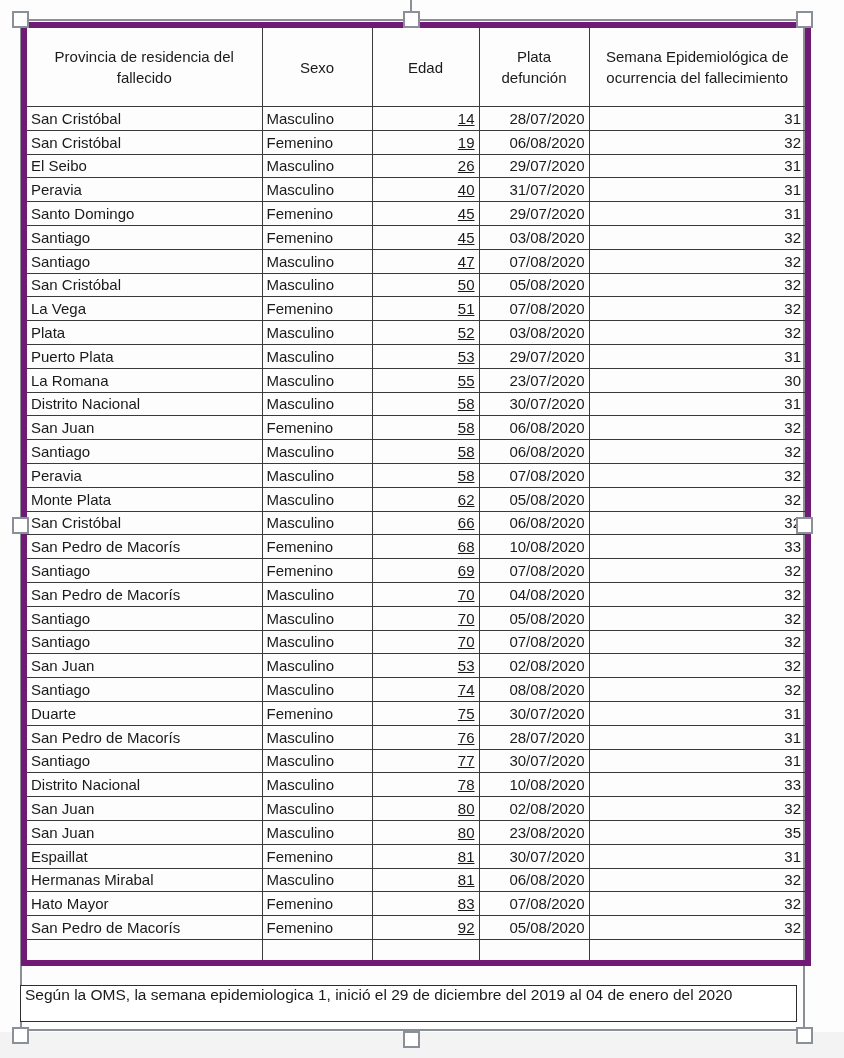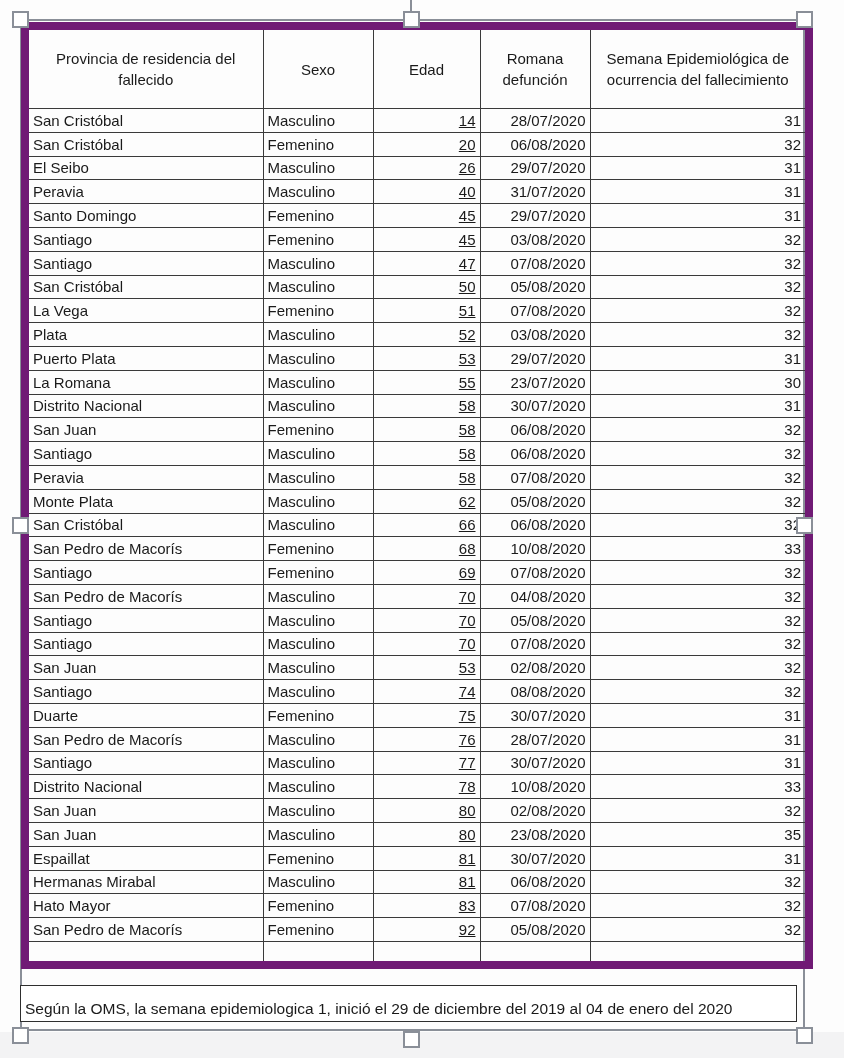--- a/index.html
+++ b/index.html
@@ -40,39 +40,39 @@
   table.main{
     position:absolute;left:21px;top:22px;
     width:784px;border-collapse:collapse;table-layout:fixed;
     font-size:15px;
   }
   table.main th, table.main td{
     border:1px solid #3a3a3a;
     padding:0 4px;
     overflow:hidden;white-space:nowrap;
   }
-  table.main{border:8px solid #701a75;}
+  table.main{border:6px solid #701a75;}
   table.main thead th{
     height:78px;font-weight:normal;text-align:center;
     white-space:normal;line-height:21px;vertical-align:middle;
     padding:0 10px;
   }
   table.main tbody tr{height:23.8px;}
   td.col-provincia{text-align:left;}
   td.col-sexo{text-align:left;}
   td.col-edad{text-align:right;padding-right:6px;text-decoration:underline;}
   td.col-fecha{text-align:right;padding-right:3px;}
   td.col-semana{text-align:right;}
   tr.empty-row{height:19px;}
 
   
   .note-box{
     position:absolute;left:20px;top:985px;width:777px;height:37px;
     border:1.5px solid #2e2e2e;box-sizing:border-box;
-    display:flex;align-items:flex-end;
+    display:flex;align-items:flex-start;
     font-size:15.5px;padding:0 8px 3px 4px;
     background:#ffffff;
   }
 </style>
 </head>
 <body>
 
 <div class="stage">
 
   <div class="bottom-strip"></div>
@@ -95,36 +95,36 @@
       <col style="width:110px">
       <col style="width:107px">
       <col style="width:110px">
       <col style="width:219px">
     </colgroup>
     <thead>
       <tr>
         <th>Provincia de residencia del fallecido</th>
         <th>Sexo</th>
         <th>Edad</th>
-        <th>Romana defunción</th>
+        <th>Plata defunción</th>
         <th>Semana Epidemiológica de ocurrencia del fallecimiento</th>
       </tr>
     </thead>
     <tbody>
         <tr>
           <td class="col-provincia">San Cristóbal</td>
           <td class="col-sexo">Masculino</td>
           <td class="col-edad">14</td>
           <td class="col-fecha">28/07/2020</td>
           <td class="col-semana">31</td>
         </tr>
         <tr>
           <td class="col-provincia">San Cristóbal</td>
           <td class="col-sexo">Femenino</td>
-          <td class="col-edad">20</td>
+          <td class="col-edad">19</td>
           <td class="col-fecha">06/08/2020</td>
           <td class="col-semana">32</td>
         </tr>
         <tr>
           <td class="col-provincia">El Seibo</td>
           <td class="col-sexo">Masculino</td>
           <td class="col-edad">26</td>
           <td class="col-fecha">29/07/2020</td>
           <td class="col-semana">31</td>
         </tr>

